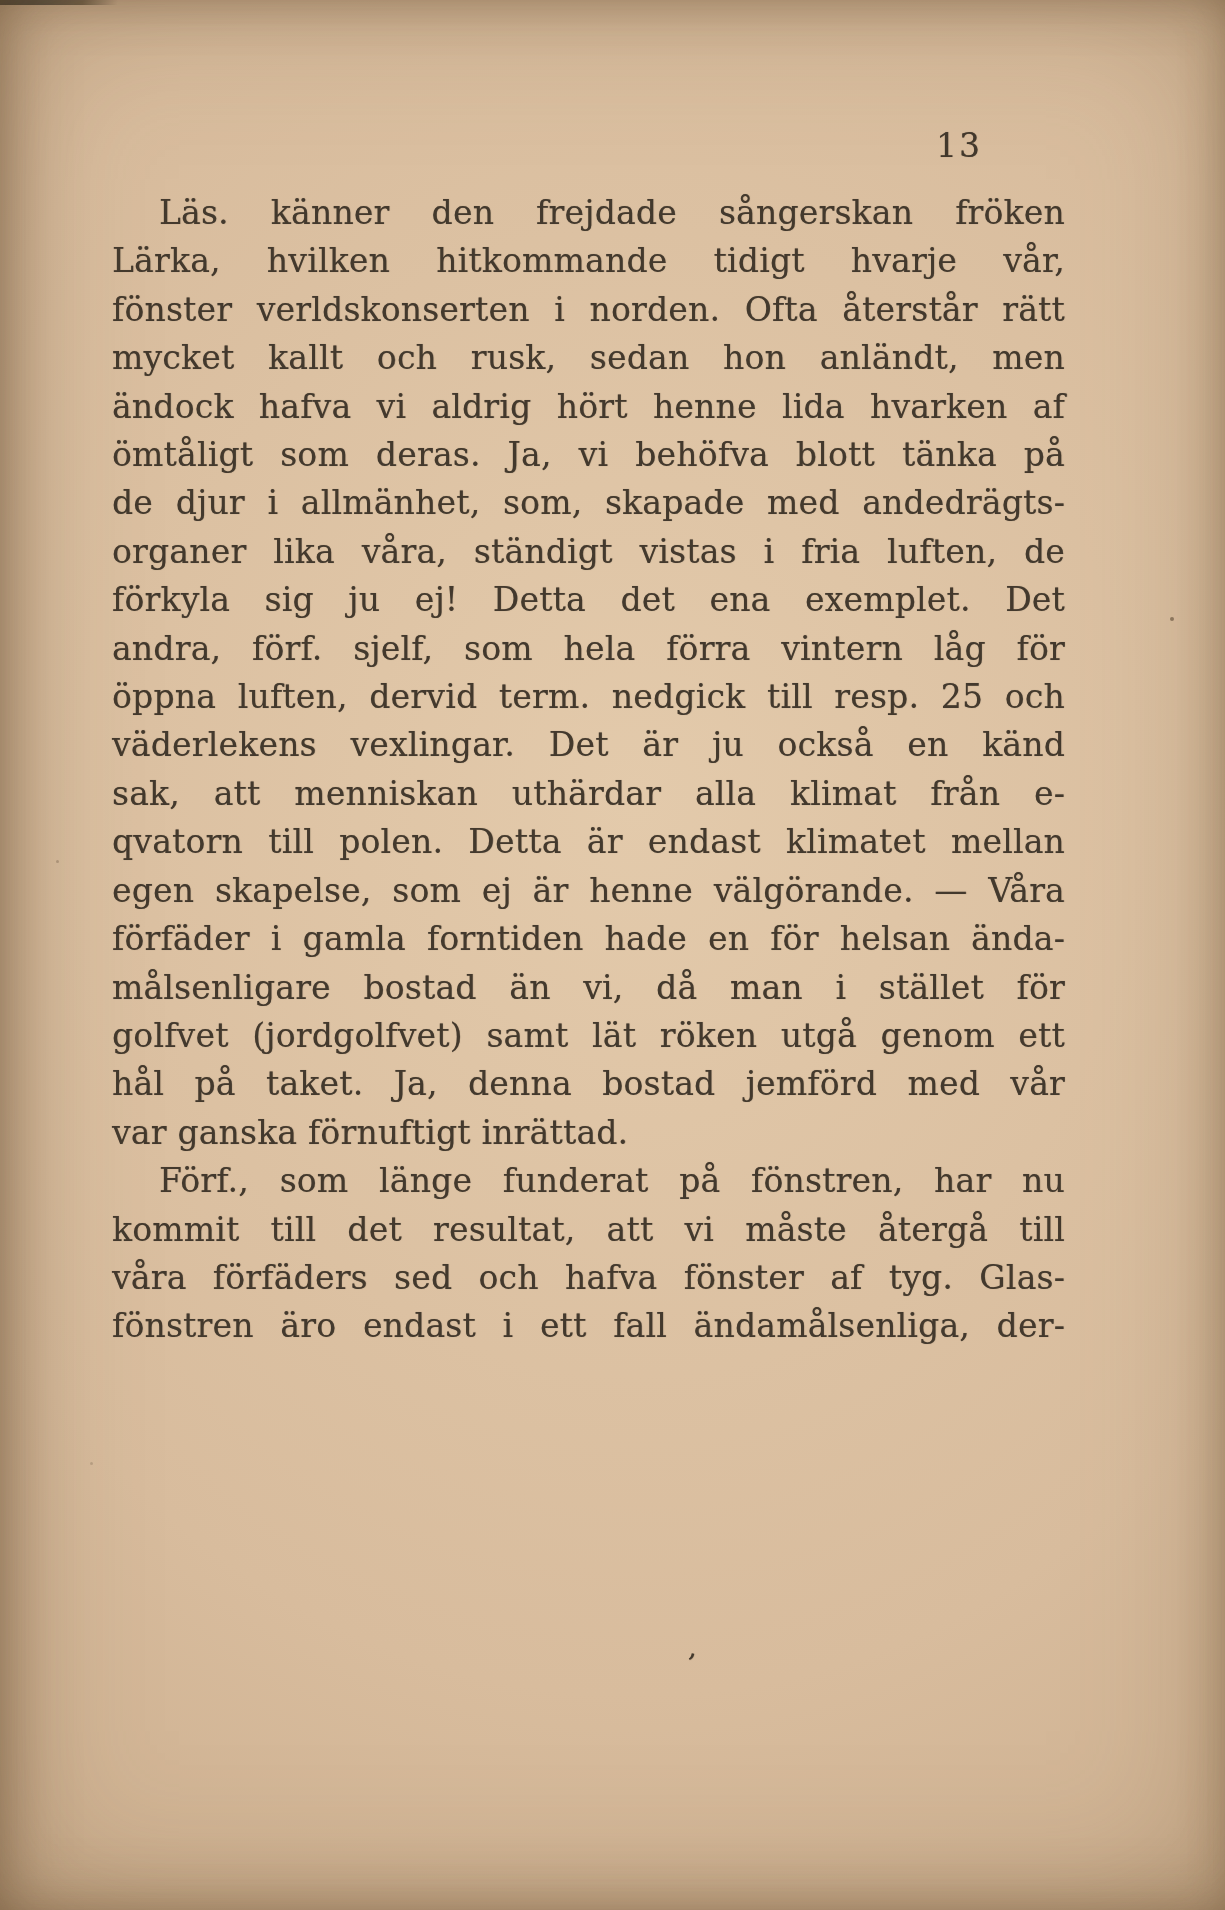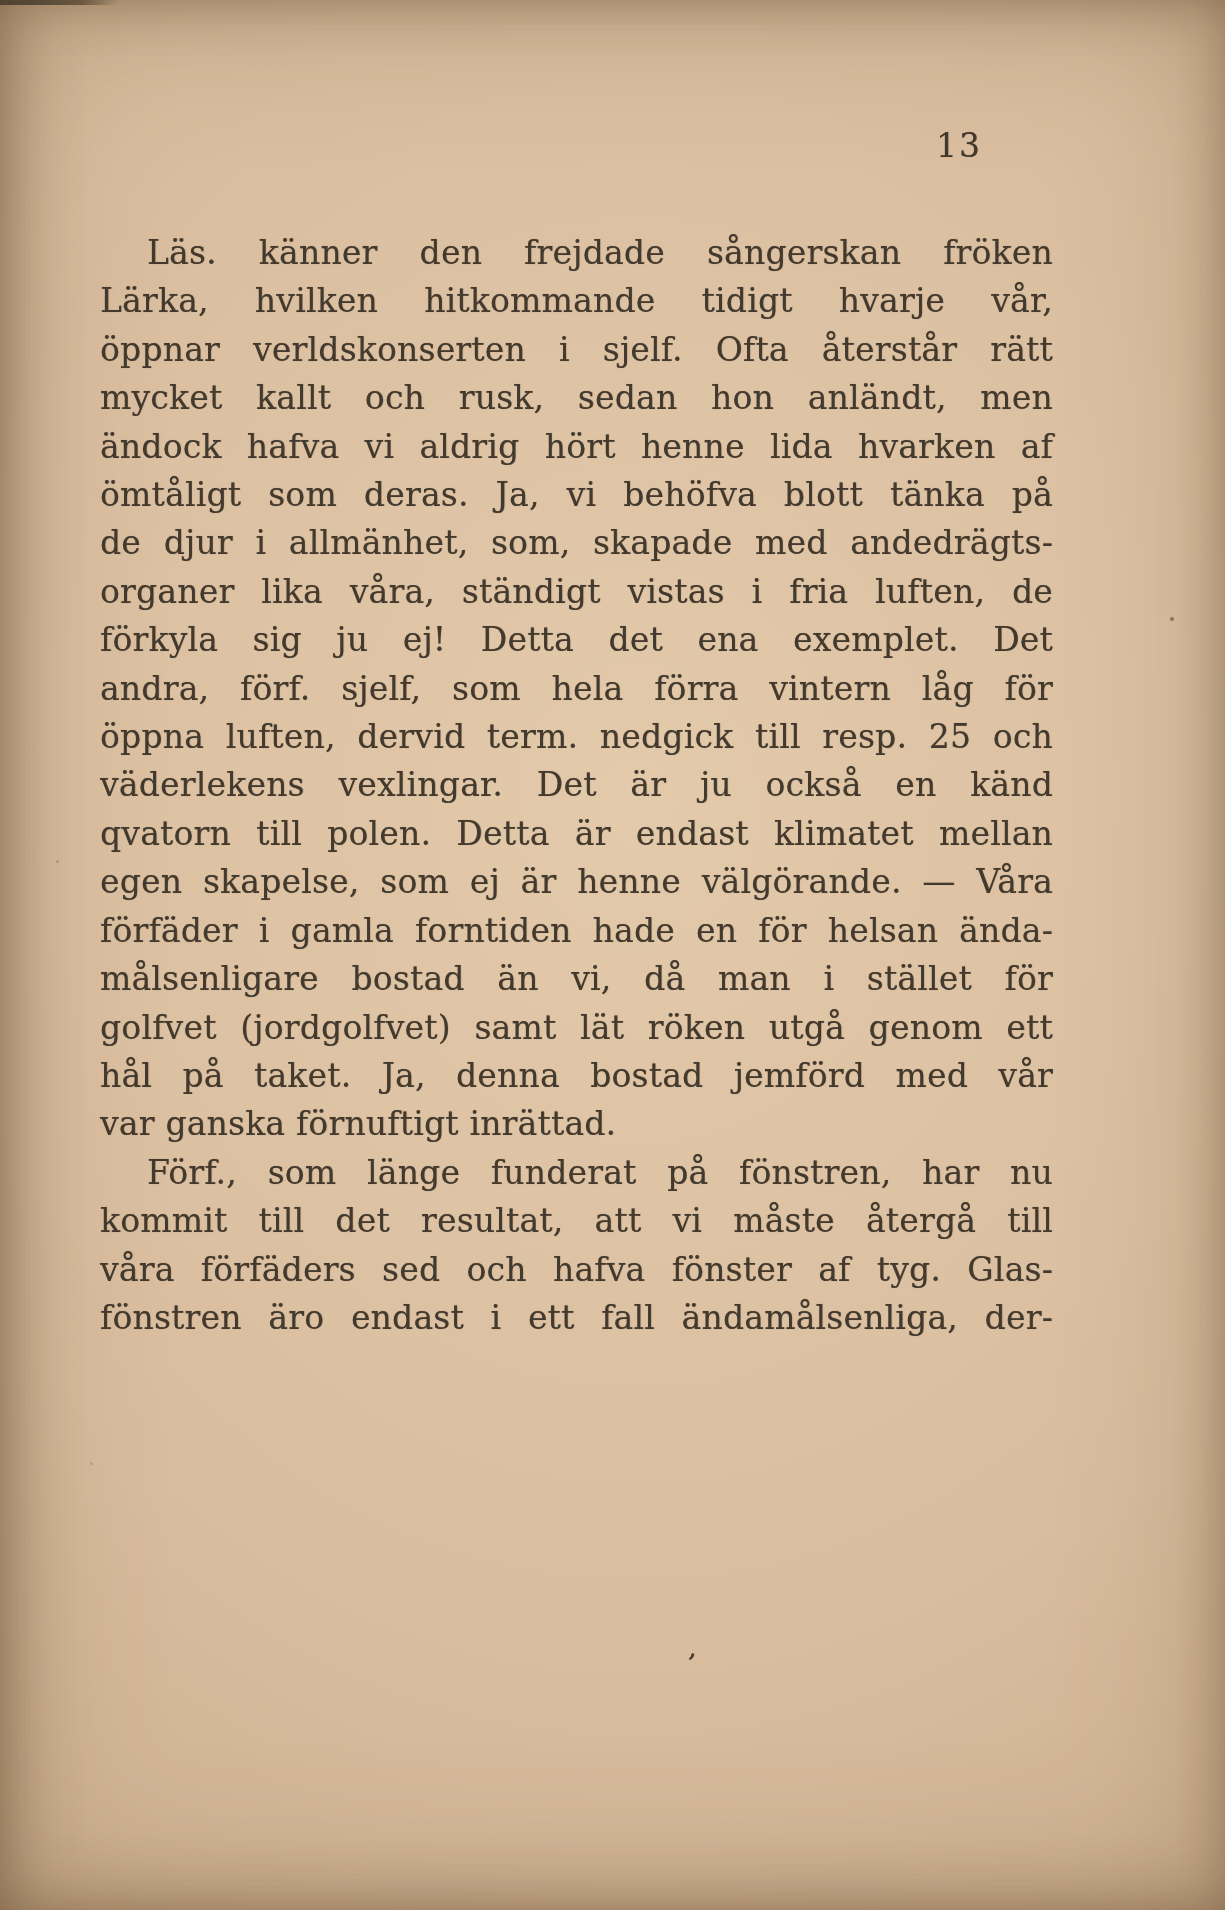--- a/index.html
+++ b/index.html
@@ -35,21 +35,21 @@
     position:absolute;left:0;top:0;width:118px;height:5px;
     background:linear-gradient(to right,#32332c 0%,#4c483f 35%,#6e604b 70%,rgba(110,96,75,0) 100%);
     border-bottom-right-radius:3px;
   }
   .pageno{
     position:absolute;left:936px;top:126px;
     font-size:33px;color:var(--ink);letter-spacing:2px;
     text-shadow:0.3px 0.4px 0.7px rgba(58,47,35,0.5);
   }
   .textblock{
-    position:absolute;left:100px;top:189px;width:953px;margin-top:40px;
+    position:absolute;left:112px;top:189px;width:953px;
   }
   .line{
     font-size:33px;line-height:48.4px;color:var(--ink);
     text-align:justify;text-align-last:justify;text-justify:inter-word;
     letter-spacing:0.2px;
     text-shadow:0.3px 0.4px 0.7px rgba(58,47,35,0.5);
   }
   .line.indent{padding-left:47px;}
   .line.nolast{text-align-last:left;}
   .stray-mark{
@@ -66,30 +66,31 @@
 <body>
 
 <div class="page">
   <div class="top-strip"></div>
 
   <div class="pageno">13</div>
 
   <div class="textblock">
       <div class="line indent">Läs. känner den frejdade sångerskan fröken</div>
       <div class="line">Lärka, hvilken hitkommande tidigt hvarje vår,</div>
-      <div class="line">öppnar verldskonserten i sjelf. Ofta återstår rätt</div>
+      <div class="line">fönster verldskonserten i norden. Ofta återstår rätt</div>
       <div class="line">mycket kallt och rusk, sedan hon anländt, men</div>
       <div class="line">ändock hafva vi aldrig hört henne lida hvarken af</div>
       <div class="line">ömtåligt som deras. Ja, vi behöfva blott tänka på</div>
       <div class="line">de djur i allmänhet, som, skapade med andedrägts-</div>
       <div class="line">organer lika våra, ständigt vistas i fria luften, de</div>
       <div class="line">förkyla sig ju ej! Detta det ena exemplet. Det</div>
       <div class="line">andra, förf. sjelf, som hela förra vintern låg för</div>
       <div class="line">öppna luften, dervid term. nedgick till resp. 25 och</div>
       <div class="line">väderlekens vexlingar. Det är ju också en känd</div>
+      <div class="line">sak, att menniskan uthärdar alla klimat från e-</div>
       <div class="line">qvatorn till polen. Detta är endast klimatet mellan</div>
       <div class="line">egen skapelse, som ej är henne välgörande. — Våra</div>
       <div class="line">förfäder i gamla forntiden hade en för helsan ända-</div>
       <div class="line">målsenligare bostad än vi, då man i stället för</div>
       <div class="line">golfvet (jordgolfvet) samt lät röken utgå genom ett</div>
       <div class="line">hål på taket. Ja, denna bostad jemförd med vår</div>
       <div class="line nolast">var ganska förnuftigt inrättad.</div>
       <div class="line indent">Förf., som länge funderat på fönstren, har nu</div>
       <div class="line">kommit till det resultat, att vi måste återgå till</div>
       <div class="line">våra förfäders sed och hafva fönster af tyg. Glas-</div>

